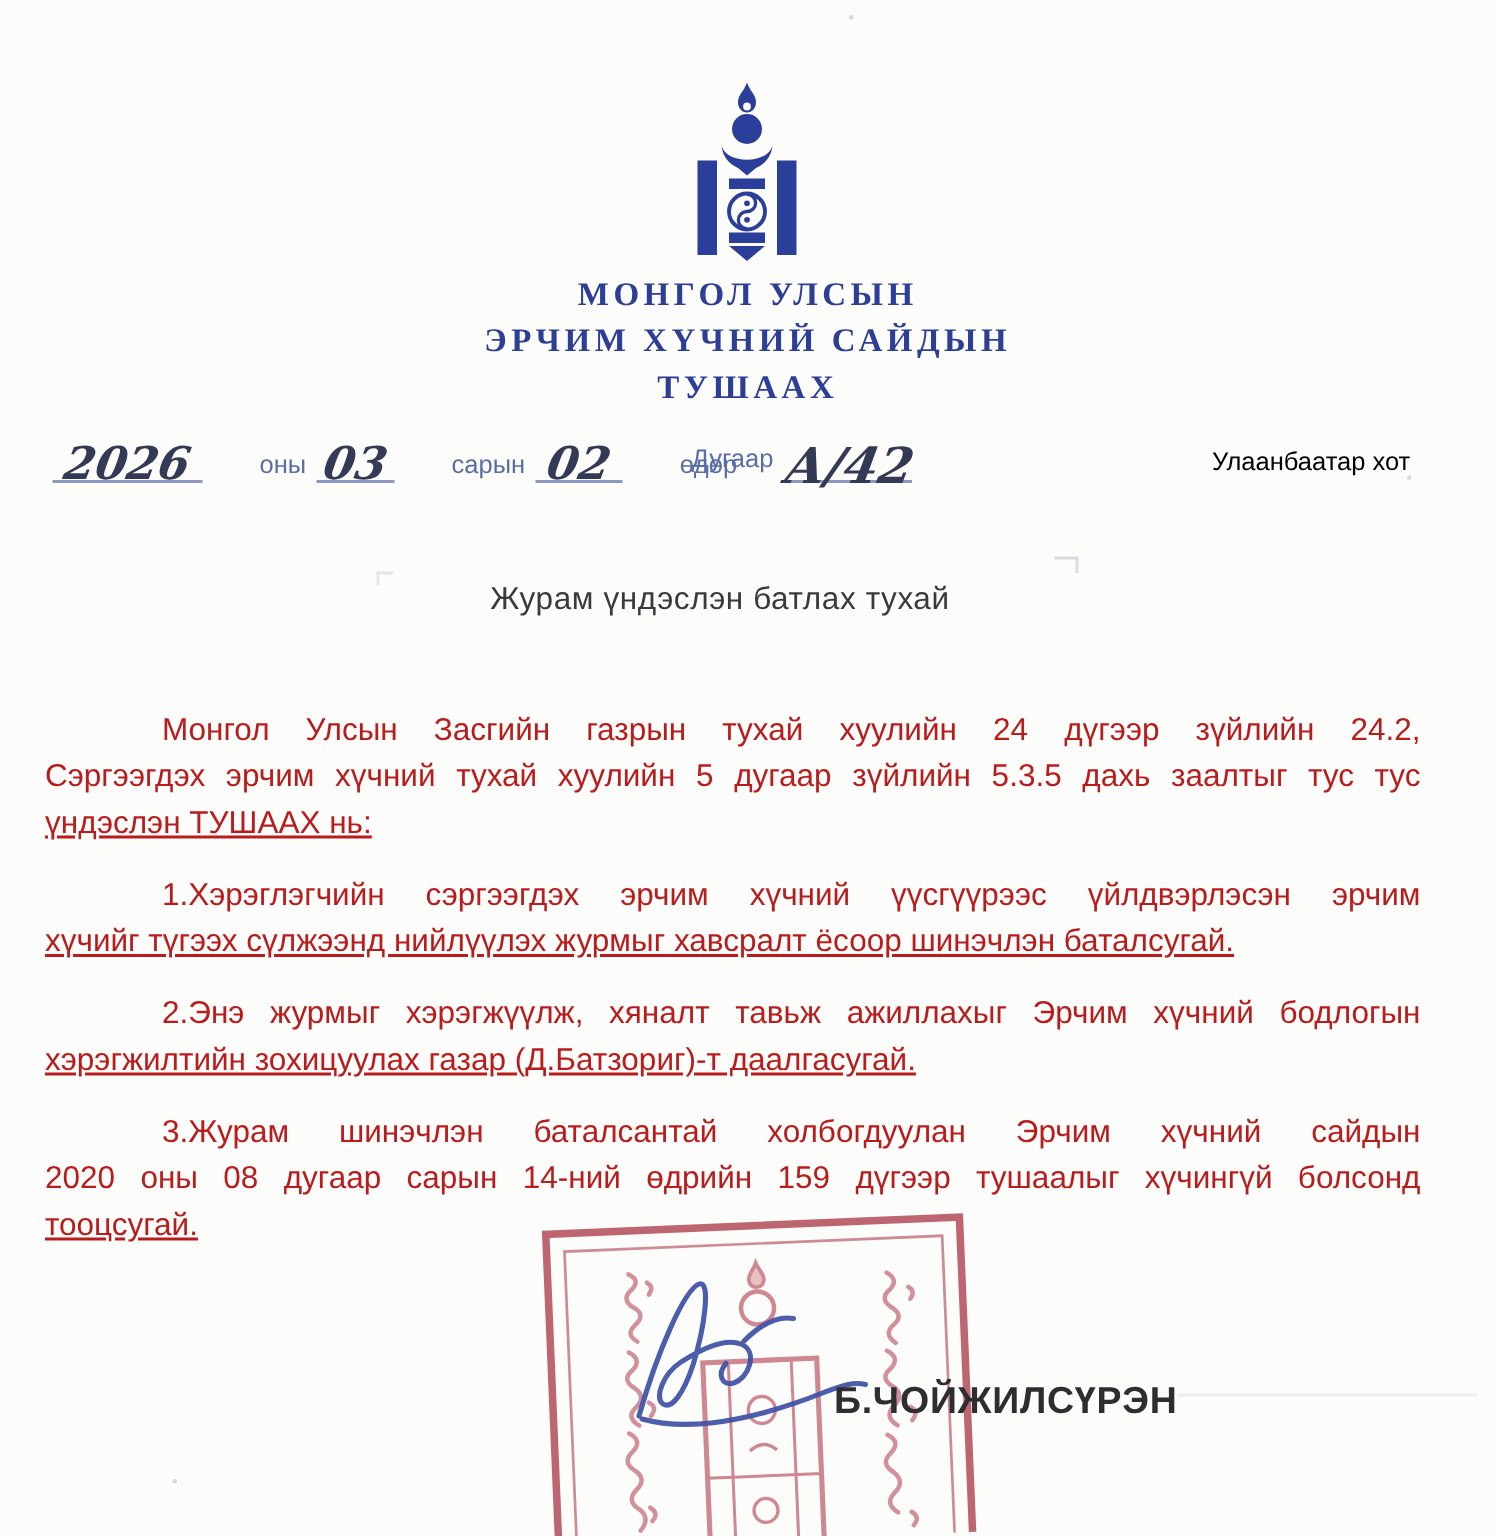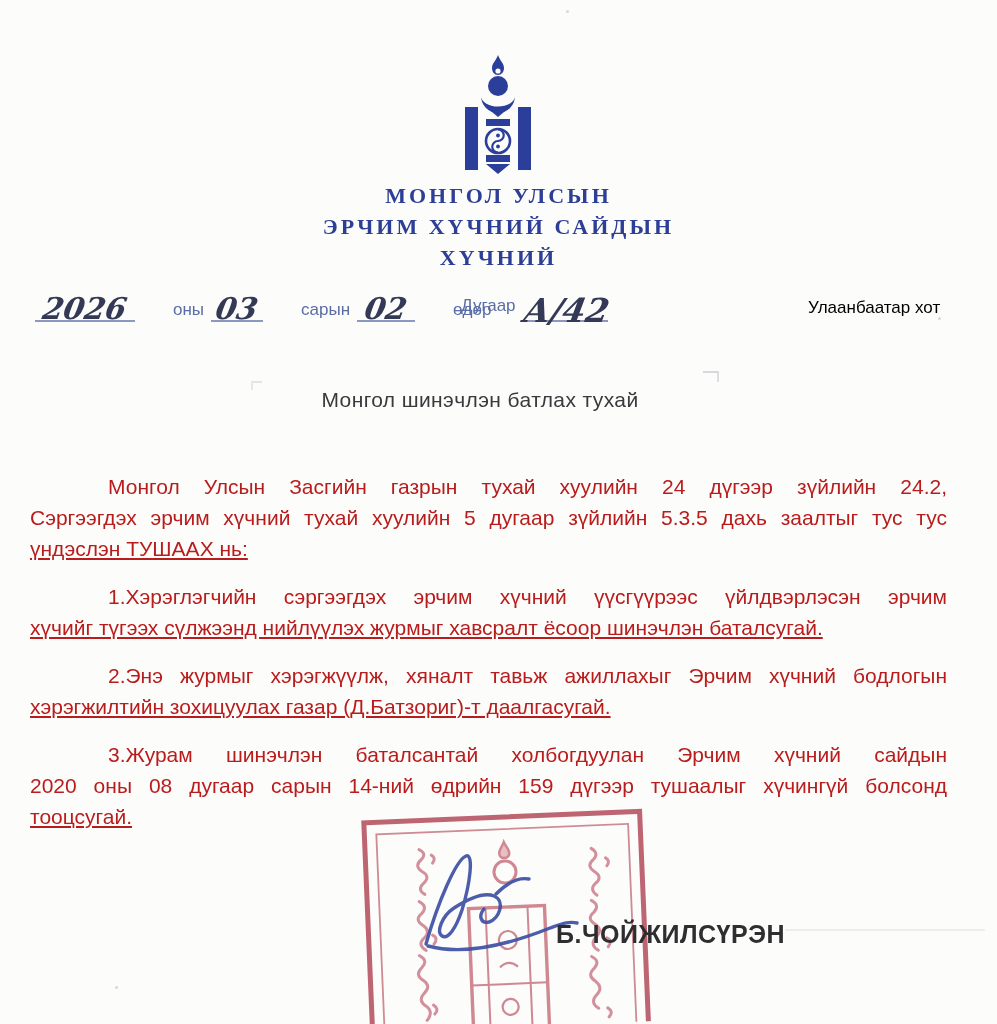--- a/index.html
+++ b/index.html
@@ -99,40 +99,40 @@
 
       <rect x="27" y="101" width="24" height="7"></rect>
 
       <path d="M27 110 h24 l-12 10 Z"></path>
     </g>
   </svg>
 
   <div class="header">
     <div>МОНГОЛ УЛСЫН</div>
     <div>ЭРЧИМ ХҮЧНИЙ САЙДЫН</div>
-    <div>ХҮЧНИЙ</div>
+    <div>ТУШААХ</div>
   </div>
 
   <div class="dateline">
     <div class="dl-left">
       <span class="blank blank-year"><span class="hw">2026</span></span>
       <span class="dl-label">оны</span>
       <span class="blank blank-month"><span class="hw">03</span></span>
       <span class="dl-label">сарын</span>
       <span class="blank blank-day"><span class="hw">02</span></span>
       <span class="dl-label">өдөр</span>
     </div>
     <div class="dl-center">
       <span class="dl-label">Дугаар</span>
       <span class="blank blank-num"><span class="hw hw-num">А/42</span></span>
     </div>
     <div class="dl-right">Улаанбаатар хот</div>
   </div>
 
-  <div class="title">Монгол шинэчлэн батлах тухай</div>
+  <div class="title">Журам үндэслэн батлах тухай</div>
 
   <div class="doc-body" id="doc-body">
       <div class="para">
         <div class="pline pline-first">Монгол Улсын Засгийн газрын тухай хуулийн 24 дүгээр зүйлийн 24.2,</div>
         <div class="pline">Сэргээгдэх эрчим хүчний тухай хуулийн 5 дугаар зүйлийн 5.3.5 дахь заалтыг тус тус</div>
         <div class="pline pline-last">үндэслэн ТУШААХ нь:</div>
       </div>
       <div class="para">
         <div class="pline pline-first">1.Хэрэглэгчийн сэргээгдэх эрчим хүчний үүсгүүрээс үйлдвэрлэсэн эрчим</div>
         <div class="pline pline-last">хүчийг түгээх сүлжээнд нийлүүлэх журмыг хавсралт ёсоор шинэчлэн баталсугай.</div>

